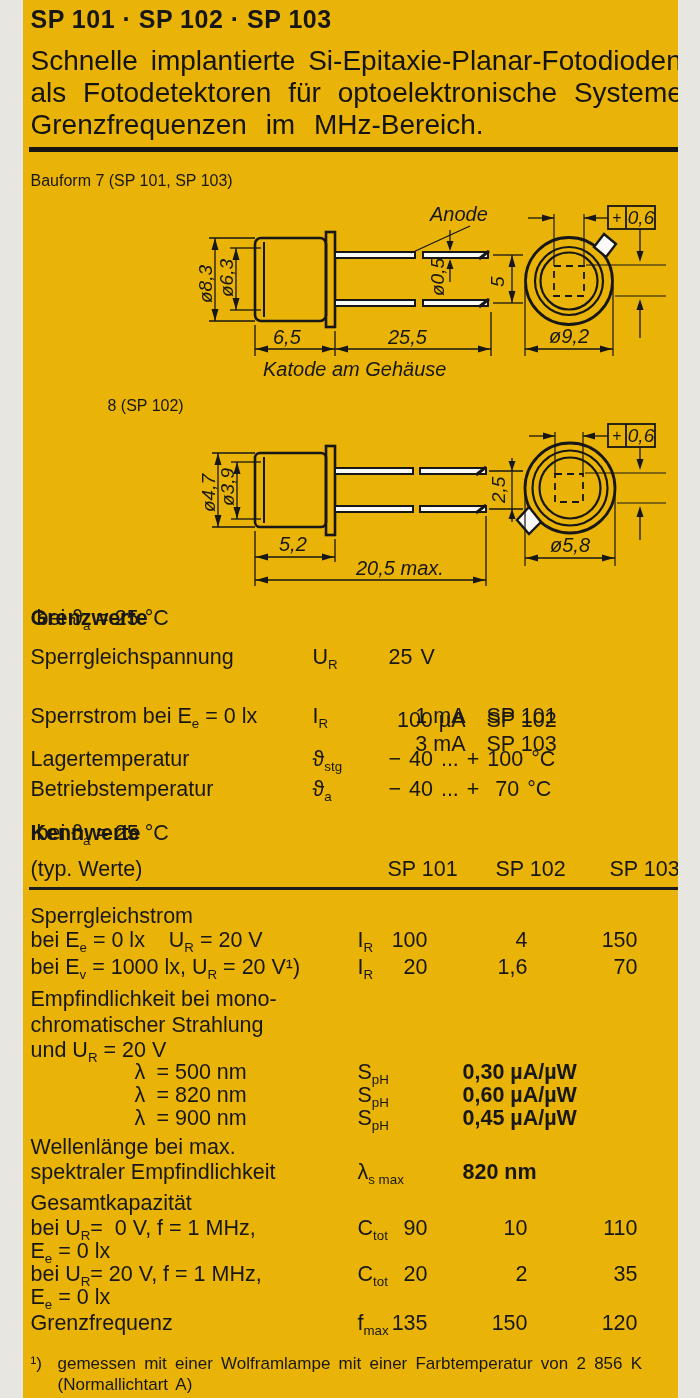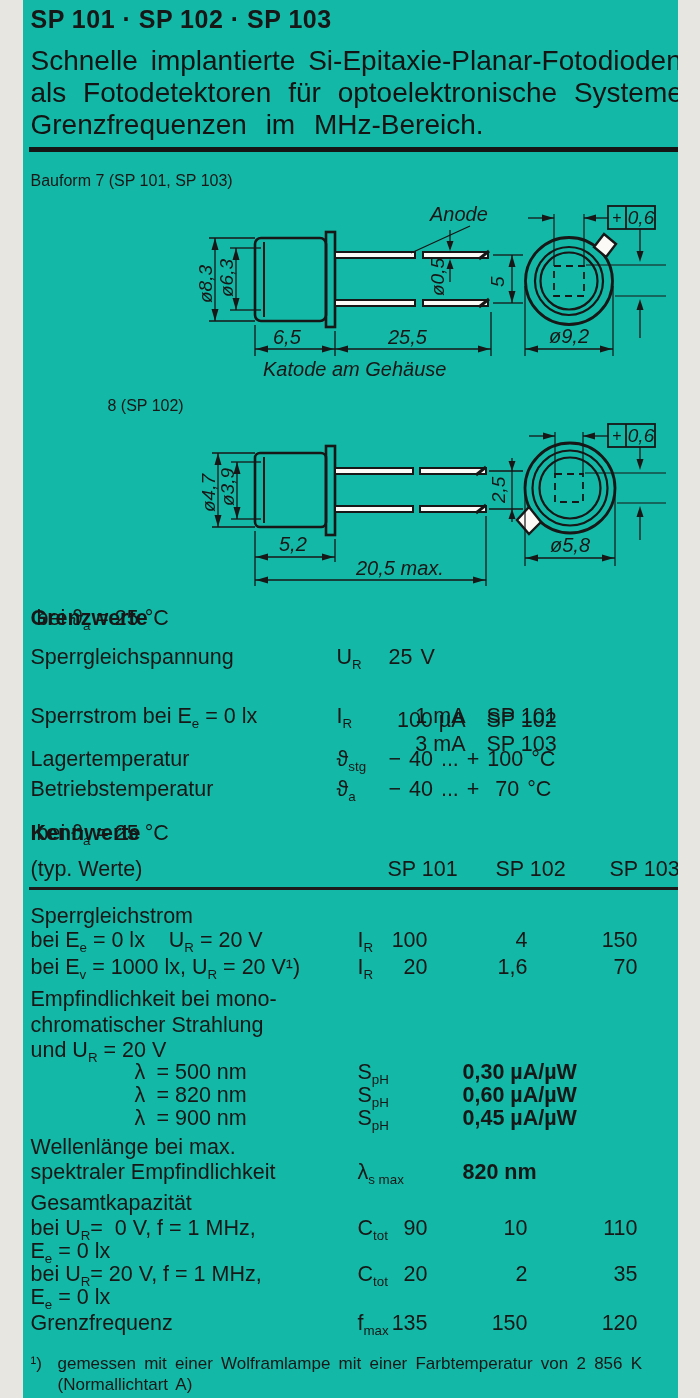--- a/index.html
+++ b/index.html
@@ -1,16 +1,16 @@
 <!DOCTYPE html>
 <html><head>
 <meta charset="utf-8">
 <style>
   html,body{margin:0;padding:0;background:#e8e6e0;}
-  .page{position:relative;width:655px;height:1398px;background:#14b8a6;color:#171717;
+  .page{position:relative;width:655px;height:1398px;background:#eab308;color:#171717;
         font-family:"Liberation Sans",sans-serif;overflow:hidden;margin:0 auto;}
   .abs{position:absolute;}
   .title{top:5px;left:8px;font-size:25px;font-weight:bold;letter-spacing:.5px;white-space:pre;}
   .corner-dot{top:8px;left:667px;width:24px;height:21px;background:#101010;border-radius:50%;transform:rotate(-14deg);}
   .intro{font-size:28px;line-height:32px;white-space:pre;color:#141414;}
   .intro.l1{top:45px;left:8px;word-spacing:5px;}
   .intro.l2{top:77px;left:8px;word-spacing:9px;}
   .intro.l3{top:109px;left:8px;word-spacing:11px;}
   .rule-thick{top:147px;left:6px;width:690px;height:5px;background:#151515;}
   .rule-thin{top:887px;left:6px;width:690px;height:3px;background:#1c1c1c;}
@@ -23,21 +23,21 @@
   .row span{position:absolute;white-space:pre;}
   .hd-bold{font-weight:bold;}
   .c-param{left:0;}
   .c-sym{left:327px;}
   .c-v1{left:340px;width:57px;text-align:right;}
   .c-v2{left:397px;width:100px;text-align:right;}
   .c-v3{left:497px;width:110px;text-align:right;}
   .c-unit{left:607px;width:81px;text-align:right;margin-left:36px;}
   .c-h1{left:357px;}.c-h2{left:465px;}.c-h3{left:579px;}
   .c-la{left:104px;}.c-cond{left:126px;}.c-wide{left:432px;font-weight:bold;}
-  .g-sym{left:282px;margin-left:24px;}
+  .g-sym{left:282px;}
   .g-val{left:358px;word-spacing:2px;}
   .g-v{left:300px;width:135px;text-align:right;}
   .g-t{left:456px;}
   .foot{font-size:17px;line-height:21px;}
   .foot .marker{position:absolute;left:0;top:0;}
   .foot .txt{position:absolute;left:27px;top:0;word-spacing:3.5px;white-space:pre;}
   sub{font-size:62%;line-height:0;}
 </style>
 </head>
 <body>

